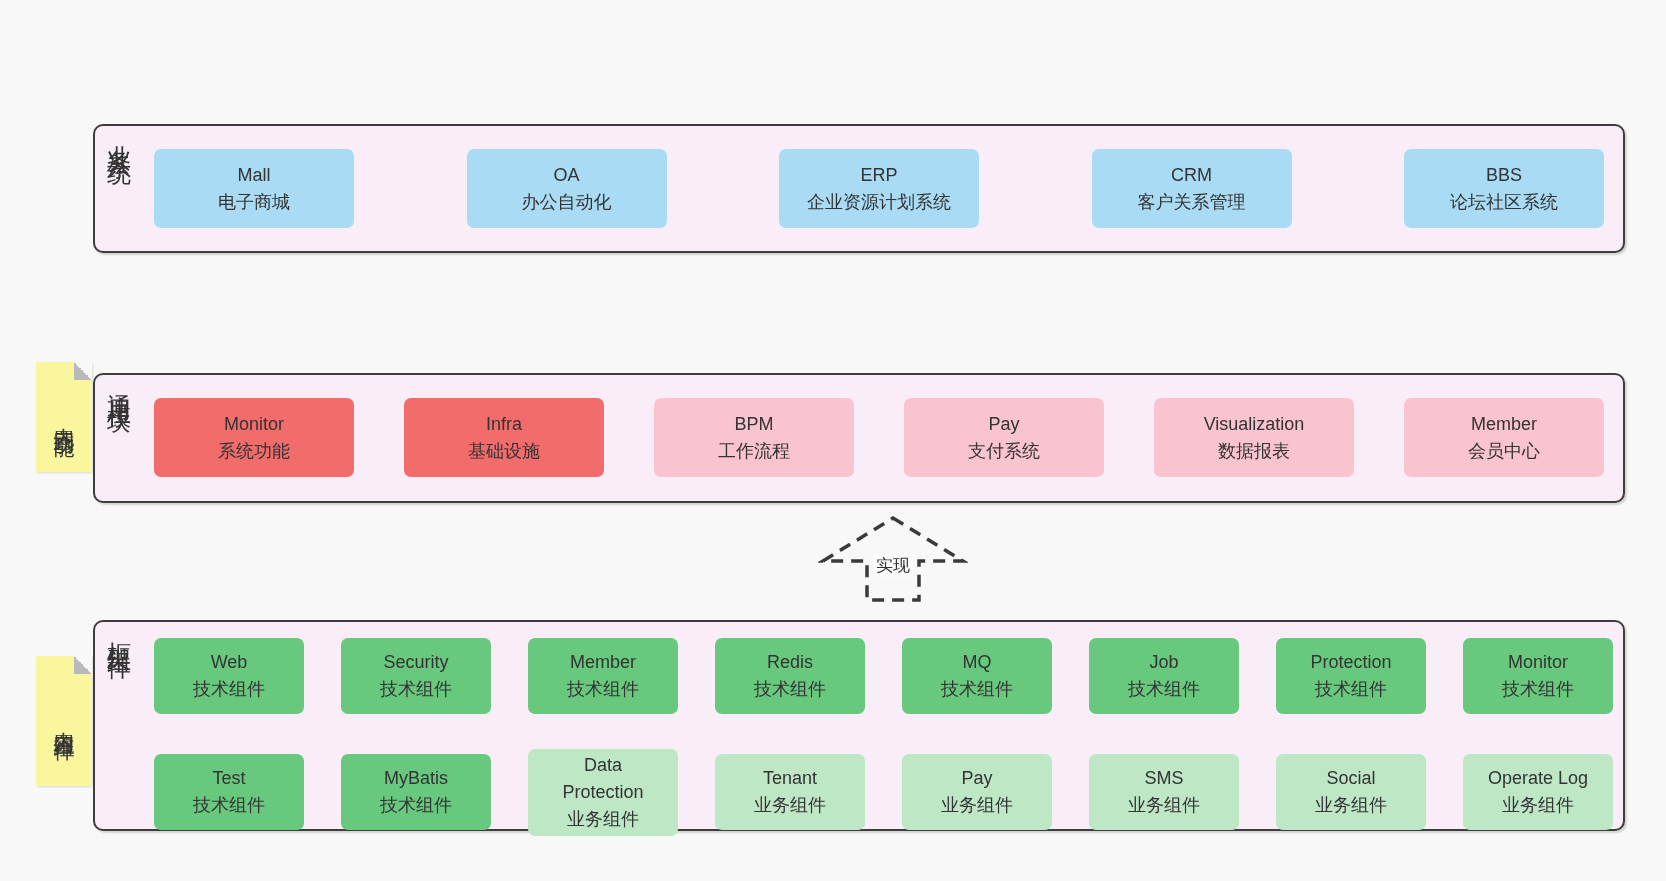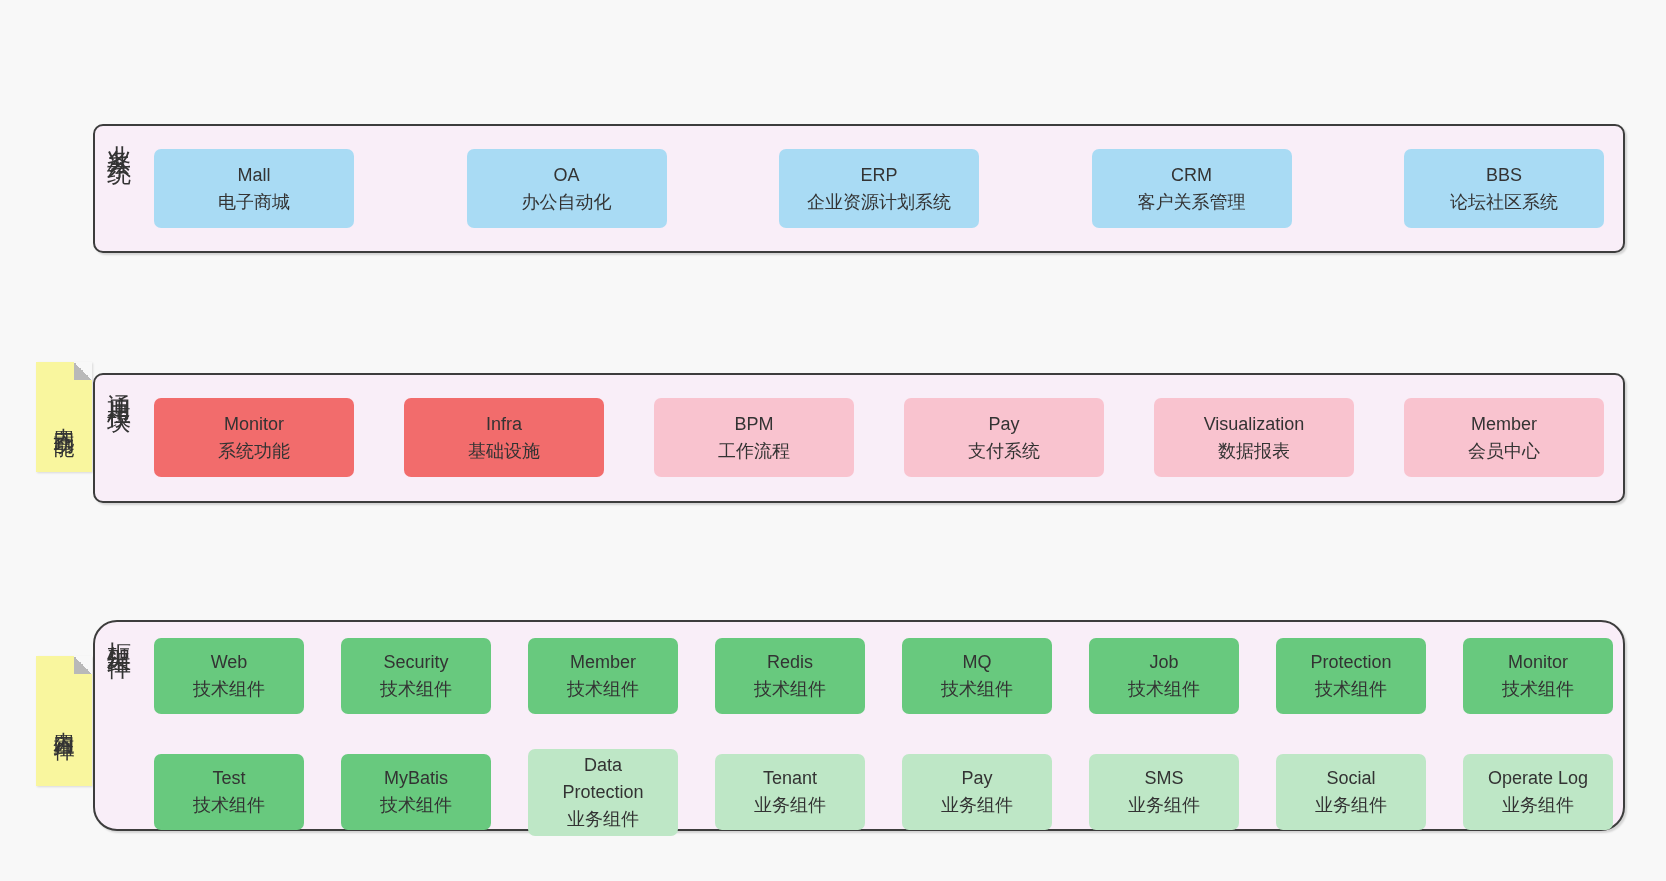--- a/index.html
+++ b/index.html
@@ -11,21 +11,21 @@
   *{box-sizing:border-box; margin:0; padding:0;}
   body{background:var(--page-bg); font-family:"Liberation Sans", sans-serif;}
   .page{position:relative; width:1666px; height:881px; background:var(--page-bg); overflow:hidden; color:var(--text);}
 
   
   .band{position:absolute; left:93px; width:1532px; background:var(--band-bg);
         border:2px solid var(--band-border); border-radius:10px;
         box-shadow:2px 2px 2px rgba(0,0,0,0.15);}
   .band-0{top:124px; height:129px;}
   .band-1{top:373px; height:130px;}
-  .band-2{top:620px; height:211px;border-radius:24px;}
+  .band-2{top:620px; height:211px;}
 
   .vlabel{position:absolute; left:8px; top:0; bottom:0; display:flex; align-items:center;
           writing-mode:vertical-rl; text-orientation:upright; font-size:24px;
           letter-spacing:5px; color:var(--text);}
 
   .row{position:absolute; display:flex; justify-content:space-between; align-items:center; height:79px;}
   .row-6{left:59px; right:19px; top:23px;}
   .row-8{left:59px; right:10px; height:76px;}
   .row-8.r0{top:16px;}
   .row-8.r1{top:132px;}
@@ -119,20 +119,26 @@
           <div class="box-title">Visualization</div>
           <div class="box-sub">数据报表</div>
         </div>
         <div class="box box-pink">
           <div class="box-title">Member</div>
           <div class="box-sub">会员中心</div>
         </div>
       </div>
   </section>
 
+  <div class="arrow arrow-1">
+    <svg viewBox="0 0 150 88">
+      <polygon points="75,3 145,46 101,46 101,85 49,85 49,46 5,46" fill="none" stroke="#3a3a3a" stroke-width="3.5" stroke-dasharray="12 8"></polygon>
+    </svg>
+    <div class="arrow-label">实现</div>
+  </div>
 
   <div class="note note-1">
     <div class="fold"></div>
     <div class="note-text">内置组件</div>
   </div>
 
   <section class="band band-2">
     <div class="vlabel">框架组件</div>
     <div class="row row-8 r0">
         <div class="box box-green">

